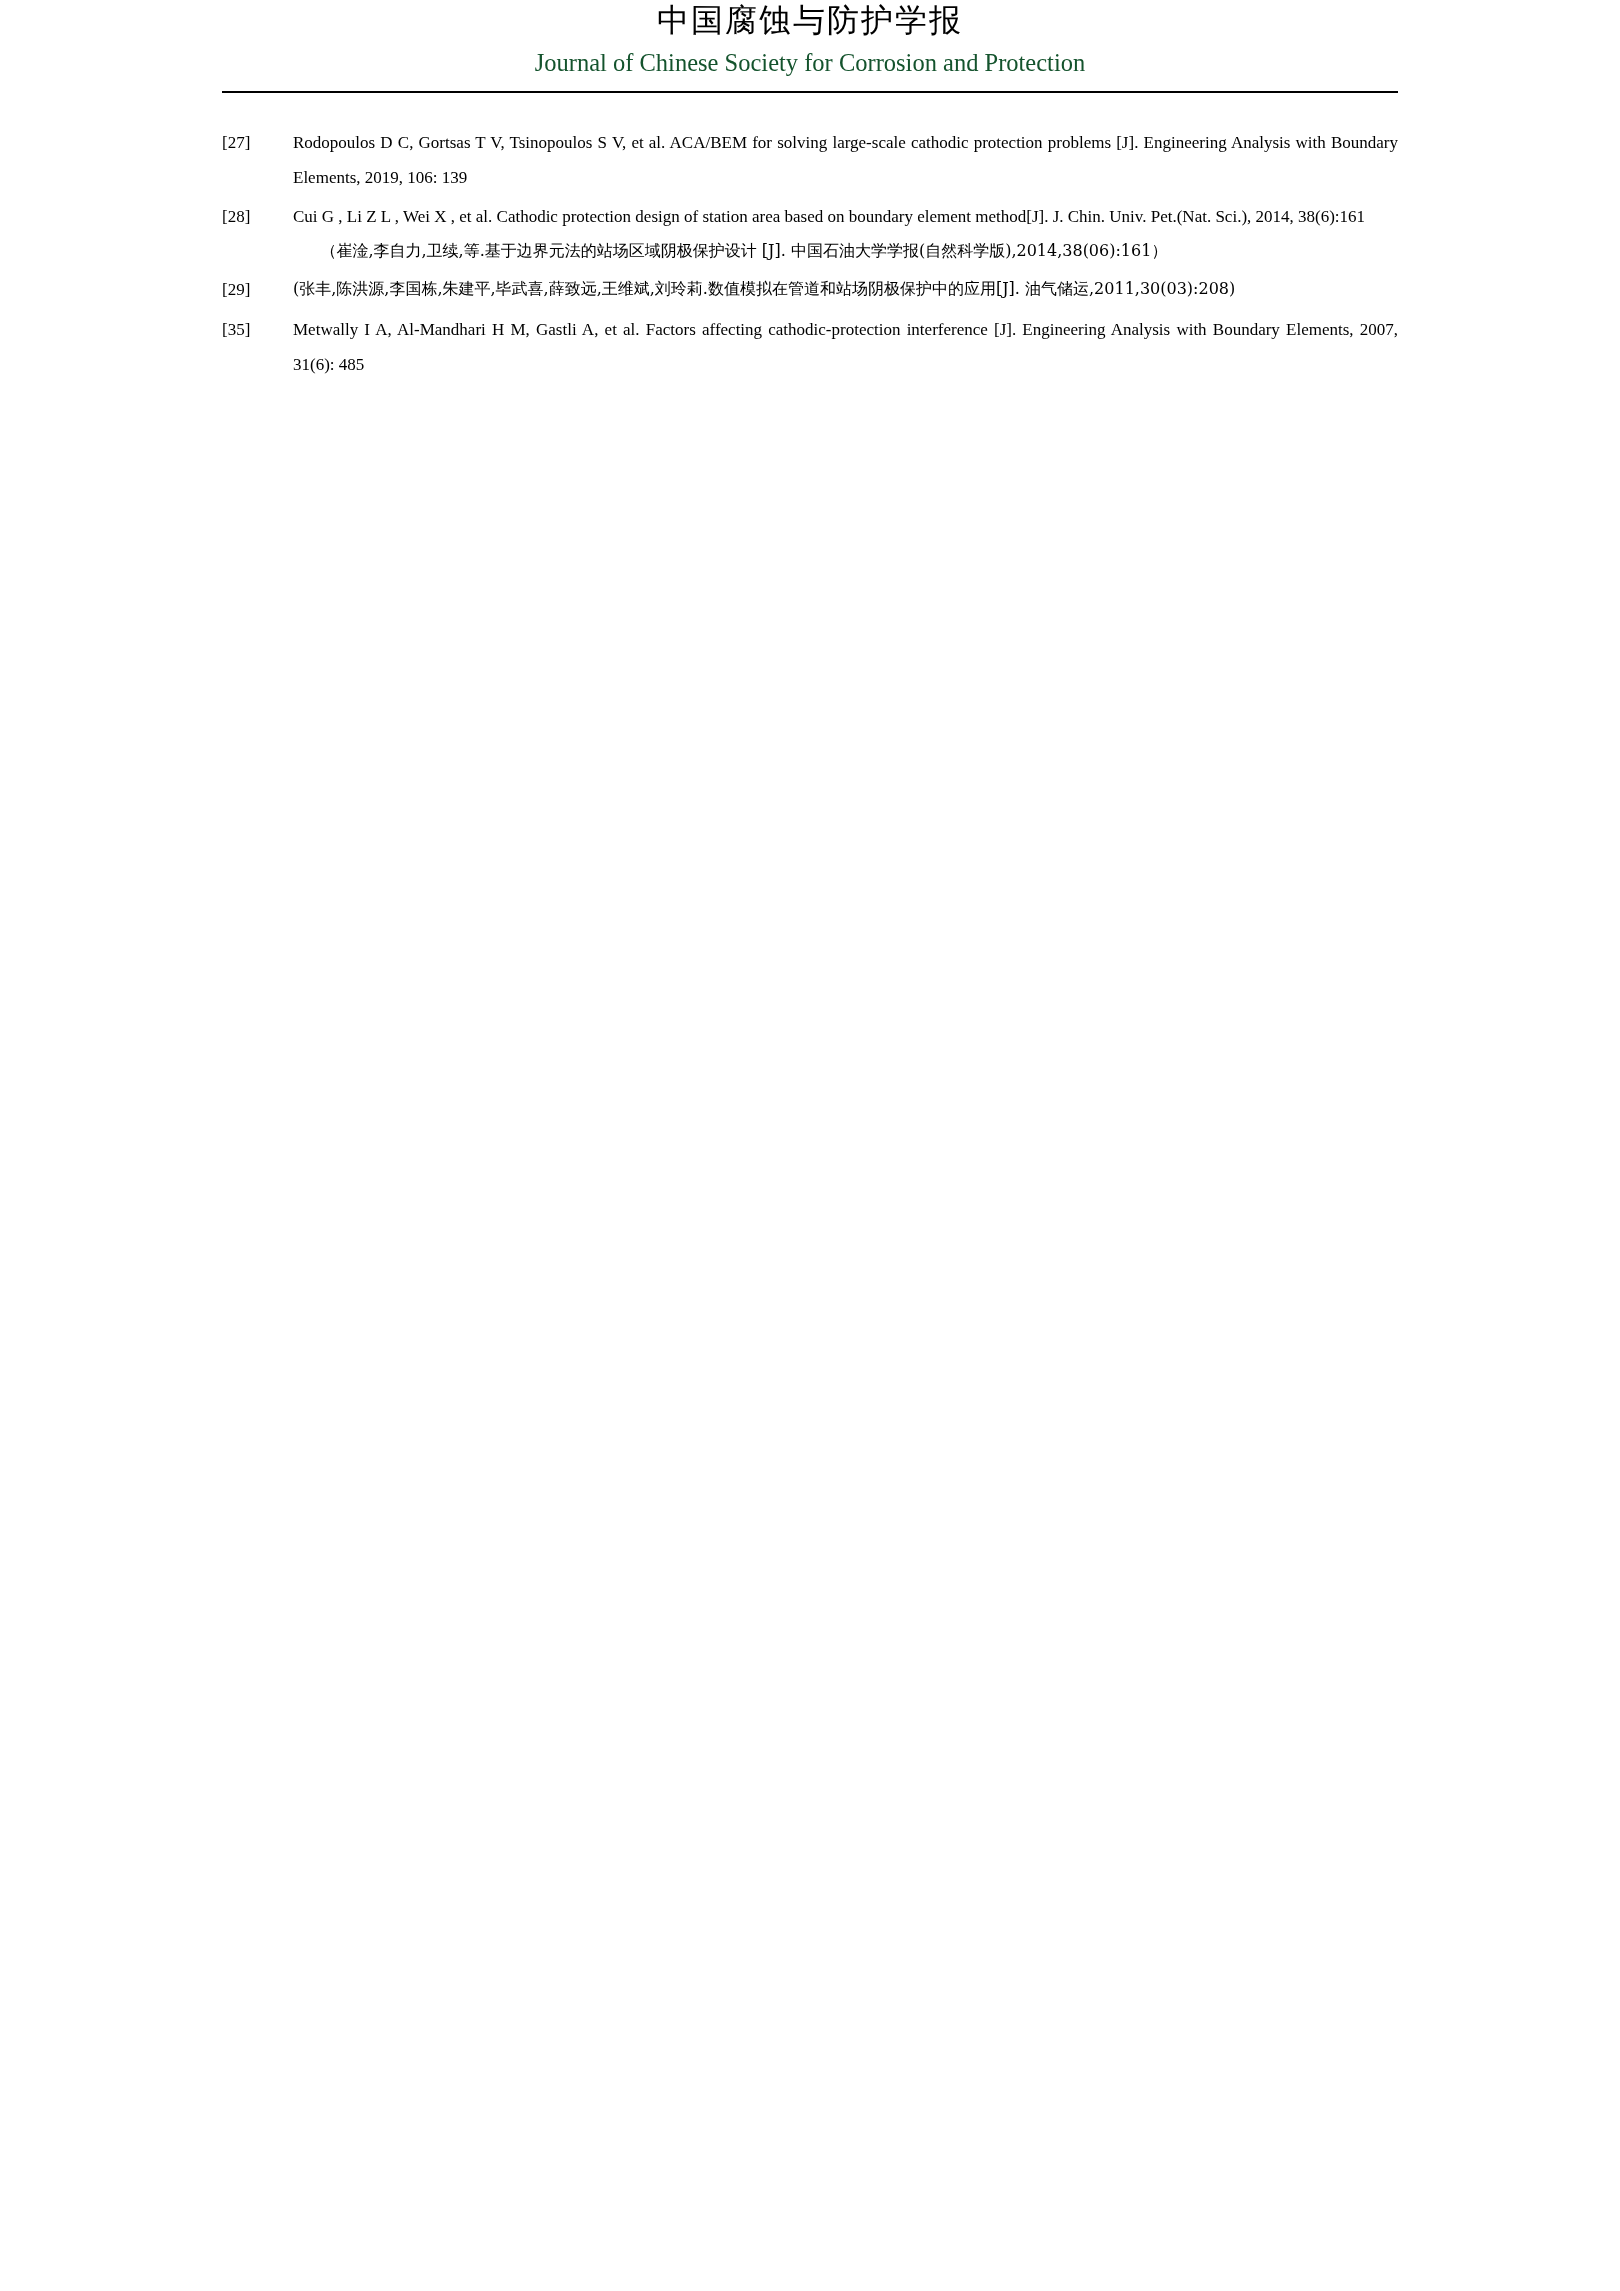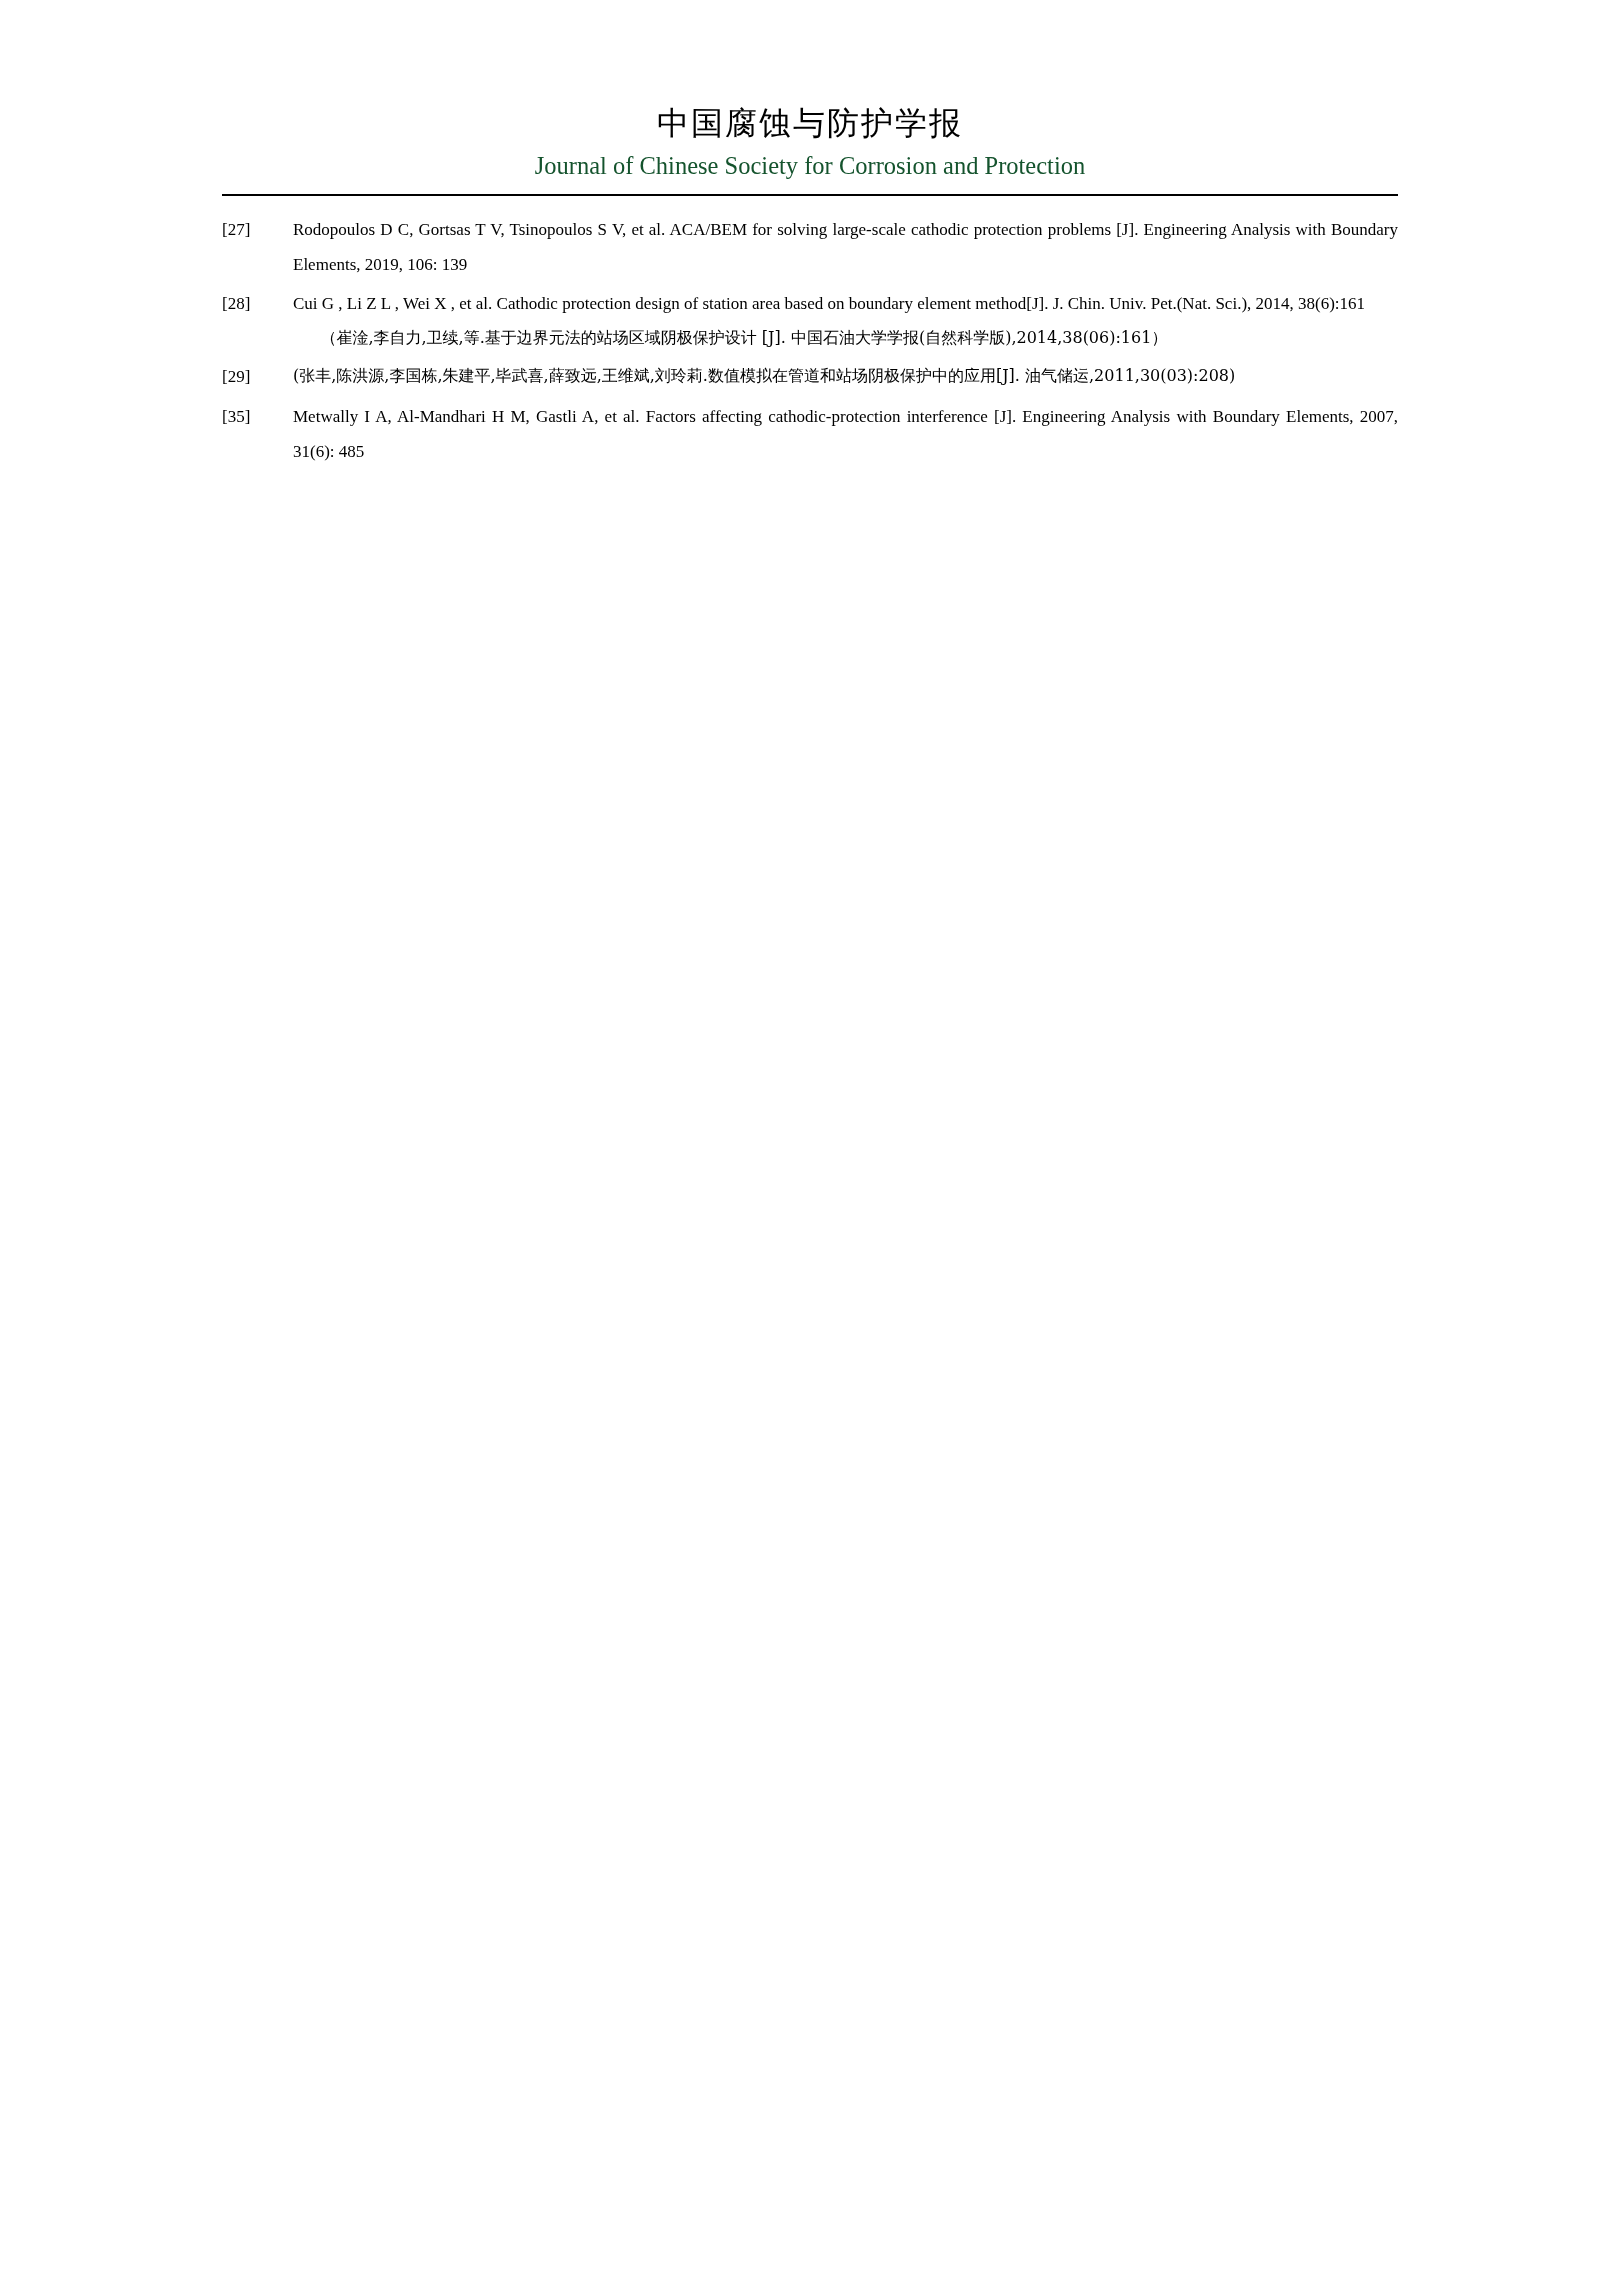--- a/index.html
+++ b/index.html
@@ -15,21 +15,20 @@
     position: relative;
   }
   .page {
     position: relative;
     width: 1620px;
     height: 2292px;
     box-sizing: border-box;
   }
   .header {
     text-align: center;
-    padding-top: 103px;
   }
   .journal-cn {
     font-family: "DejaVu Serif", serif;
     font-size: 32px;
     letter-spacing: 2px;
     line-height: 1.25;
     color: #000;
   }
   .journal-en {
     font-family: "Liberation Serif", serif;
@@ -38,22 +37,22 @@
     margin-top: 5.9px;
     color: #14532d;
   }
   .rule {
     width: 1176px;
     margin: 11.8px auto 0 auto;
     border-bottom: 2px solid #000;
   }
   .content {
     width: 1176px;
-    margin: 14px auto;
-    padding-top: 2px;
+    margin: 0 auto;
+    padding-top: 32px;
   }
   .ref {
     display: flex;
     align-items: flex-start;
     margin-bottom: 3.9px;
   }
   .ref-num {
     width: 71px;
     flex: 0 0 71px;
     font-size: 17px;

